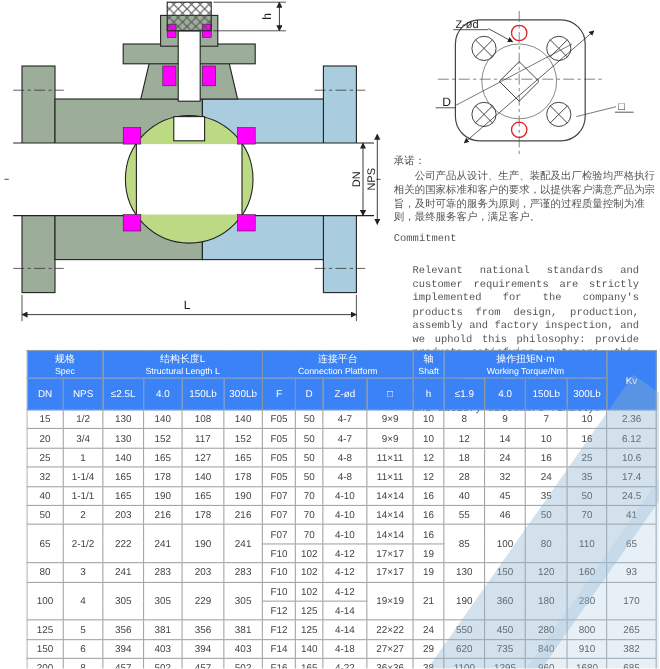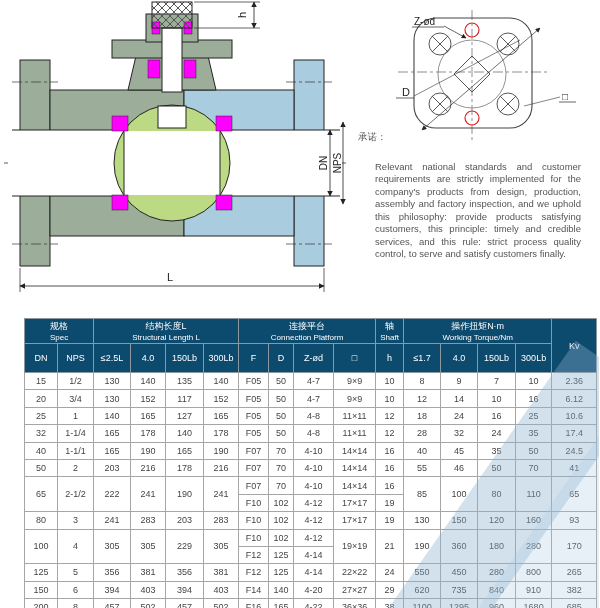--- a/index.html
+++ b/index.html
@@ -1,29 +1,29 @@
 <!DOCTYPE html>
 <html><head>
 <meta charset="utf-8">
 <style>
   html,body{margin:0;padding:0;background:#fff;}
   .page{position:relative;width:600px;height:608px;background:#fff;overflow:hidden;
         font-family:"Liberation Sans",sans-serif;color:#333;}
   svg text{font-family:"Liberation Sans",sans-serif;}
   .valve-svg{position:absolute;left:2px;top:0px;}
   .flange-svg{position:absolute;left:352px;top:6px;}
-  .commit{position:absolute;left:358px;top:131px;width:240px;font-size:9.5px;
-          line-height:1.32;color:#555;}
+  .commit{position:absolute;left:358px;top:141px;width:240px;font-size:9.5px;
+          line-height:1.32;color:#555;font-family:Liberation Mono, monospace;}
   .commit .zh-title{margin:0 0 1px 0;}
   .commit .zh-body{margin:0 0 6px 0;text-indent:2em;}
   .commit .en-title{margin:0;}
   .commit .en-body{margin:17px;text-align:justify;}
   .tablewrap{position:absolute;left:24px;top:318px;width:575px;height:290px;overflow:hidden;}
   table.spec{border-collapse:collapse;table-layout:fixed;width:572px;font-size:9px;}
-  table.spec th{background:#0c4a6e;color:#fff;font-weight:normal;border:1px solid #8b98a1;
+  table.spec th{background:#3b82f6;color:#fff;font-weight:normal;border:1px solid #8b98a1;
         padding:1px 0;text-align:center;}
   table.spec th .en{font-size:8px;}
   table.spec thead tr.grp th{height:20px;font-size:9px;}
   table.spec thead tr.sub th{height:26px;font-size:9px;}
   table.spec td{border:1px solid #a6a6a6;text-align:center;padding:0;height:16.4px;
         color:#444;background:transparent;}
   .wm{position:absolute;pointer-events:none;}
   .wm1{width:85px;height:520px;background:rgba(140,175,205,.38);
        transform:rotate(35deg);left:395px;top:0px;}
   .wm2{width:140px;height:520px;background:rgba(170,200,225,.28);
@@ -136,20 +136,22 @@
     <line x1="44" y1="92" x2="62" y2="92" stroke="#222" stroke-width="0.7"></line>
     <line x1="62" y1="90" x2="168" y2="34" stroke="#333" stroke-width="0.6"></line>
 
     <line x1="172" y1="100" x2="208" y2="91" stroke="#333" stroke-width="0.6"></line>
     <text x="210" y="94" font-size="10" fill="#222">□</text>
     <line x1="207" y1="96" x2="224" y2="96" stroke="#222" stroke-width="0.7"></line>
   </svg>
 
   <div class="commit">
     <p class="zh-title">承诺：</p>
+    <p class="zh-body">公司产品从设计、生产、装配及出厂检验均严格执行相关的国家标准和客户的要求，以提供客户满意产品为宗旨，及时可靠的服务为原则，严谨的过程质量控制为准则，最终服务客户，满足客户。</p>
+    <p class="en-title">Commitment</p>
     <p class="en-body">Relevant national standards and customer requirements are strictly implemented for the company's products from design, production, assembly and factory inspection, and we uphold this philosophy: provide products satisfying customers, this principle: timely and credible services, and this rule: strict process quality control, to serve and satisfy customers finally.</p>
   </div>
 
   <div class="tablewrap">
     <table class="spec">
       <colgroup>
         <col style="width:33px">
           <col style="width:36px">
           <col style="width:37px">
           <col style="width:35px">
@@ -195,33 +197,33 @@
           <th>NPS</th>
           <th>≤2.5L</th>
           <th>4.0</th>
           <th>150Lb</th>
           <th>300Lb</th>
           <th>F</th>
           <th>D</th>
           <th>Z-ød</th>
           <th>□</th>
           <th>h</th>
-          <th>≤1.7</th>
+          <th>≤1.9</th>
           <th>4.0</th>
           <th>150Lb</th>
           <th>300Lb</th>
         </tr>
       </thead>
       <tbody>
           <tr>
             <td>15</td>
             <td>1/2</td>
             <td>130</td>
             <td>140</td>
-            <td>135</td>
+            <td>108</td>
             <td>140</td>
             <td>F05</td>
             <td>50</td>
             <td>4-7</td>
             <td>9×9</td>
             <td>10</td>
             <td>8</td>
             <td>9</td>
             <td>7</td>
             <td>10</td>
@@ -403,21 +405,21 @@
           </tr>
           <tr>
             <td>150</td>
             <td>6</td>
             <td>394</td>
             <td>403</td>
             <td>394</td>
             <td>403</td>
             <td>F14</td>
             <td>140</td>
-            <td>4-20</td>
+            <td>4-18</td>
             <td>27×27</td>
             <td>29</td>
             <td>620</td>
             <td>735</td>
             <td>840</td>
             <td>910</td>
             <td>382</td>
           </tr>
           <tr>
             <td>200</td>

